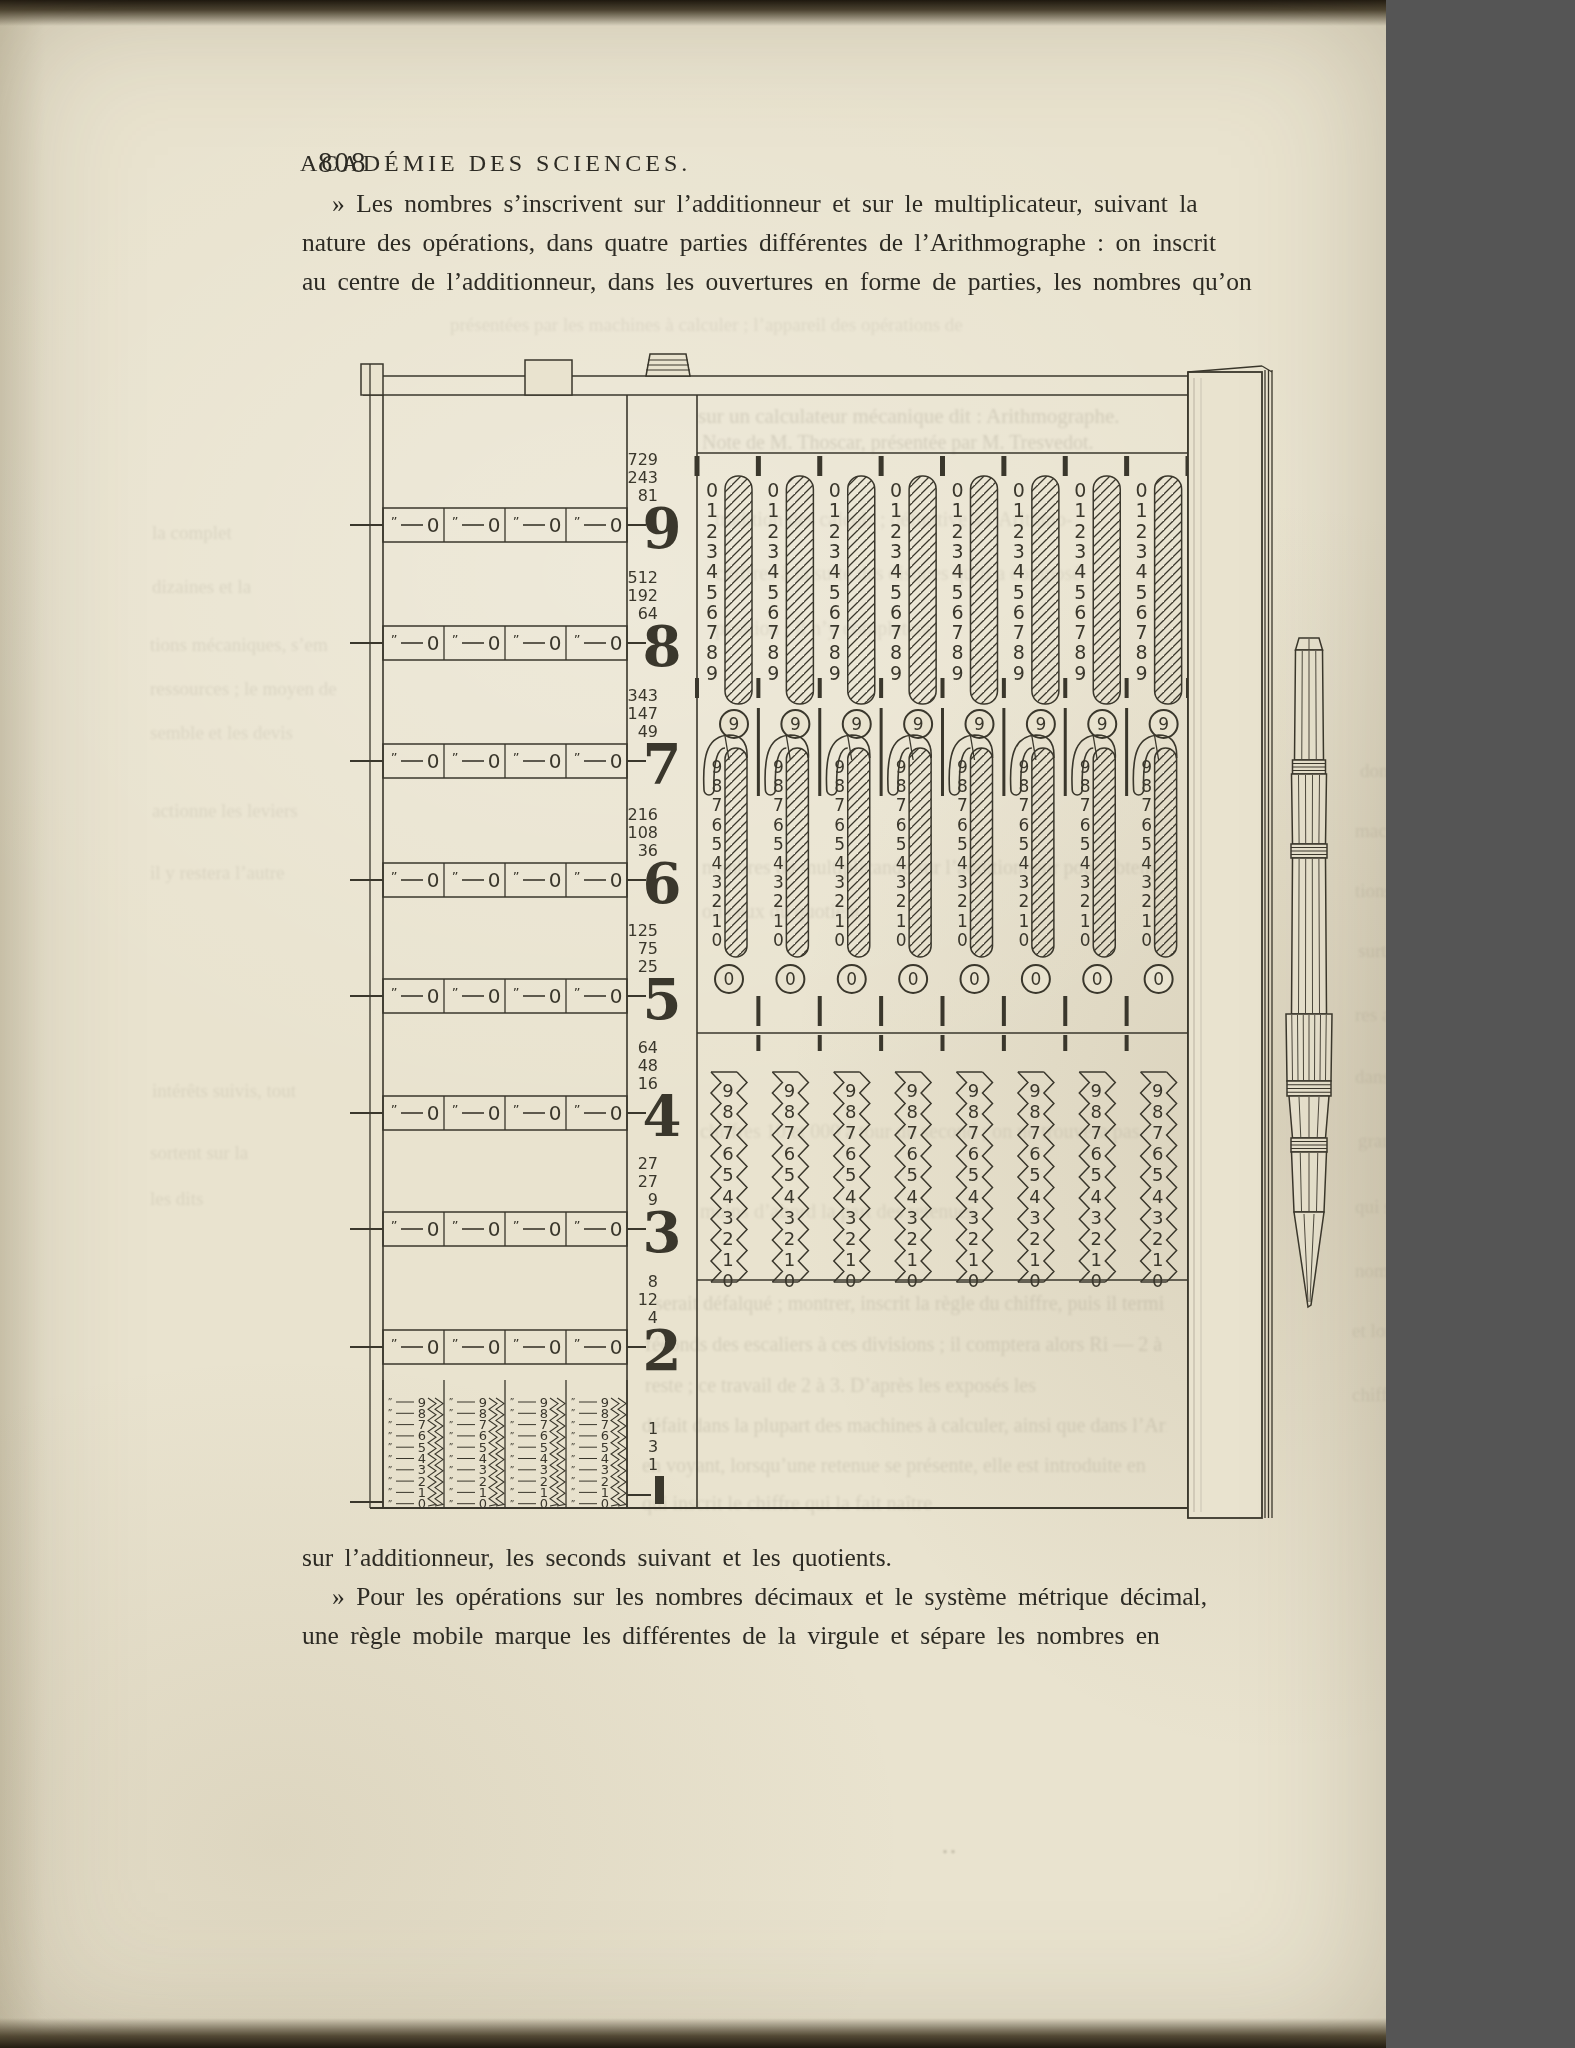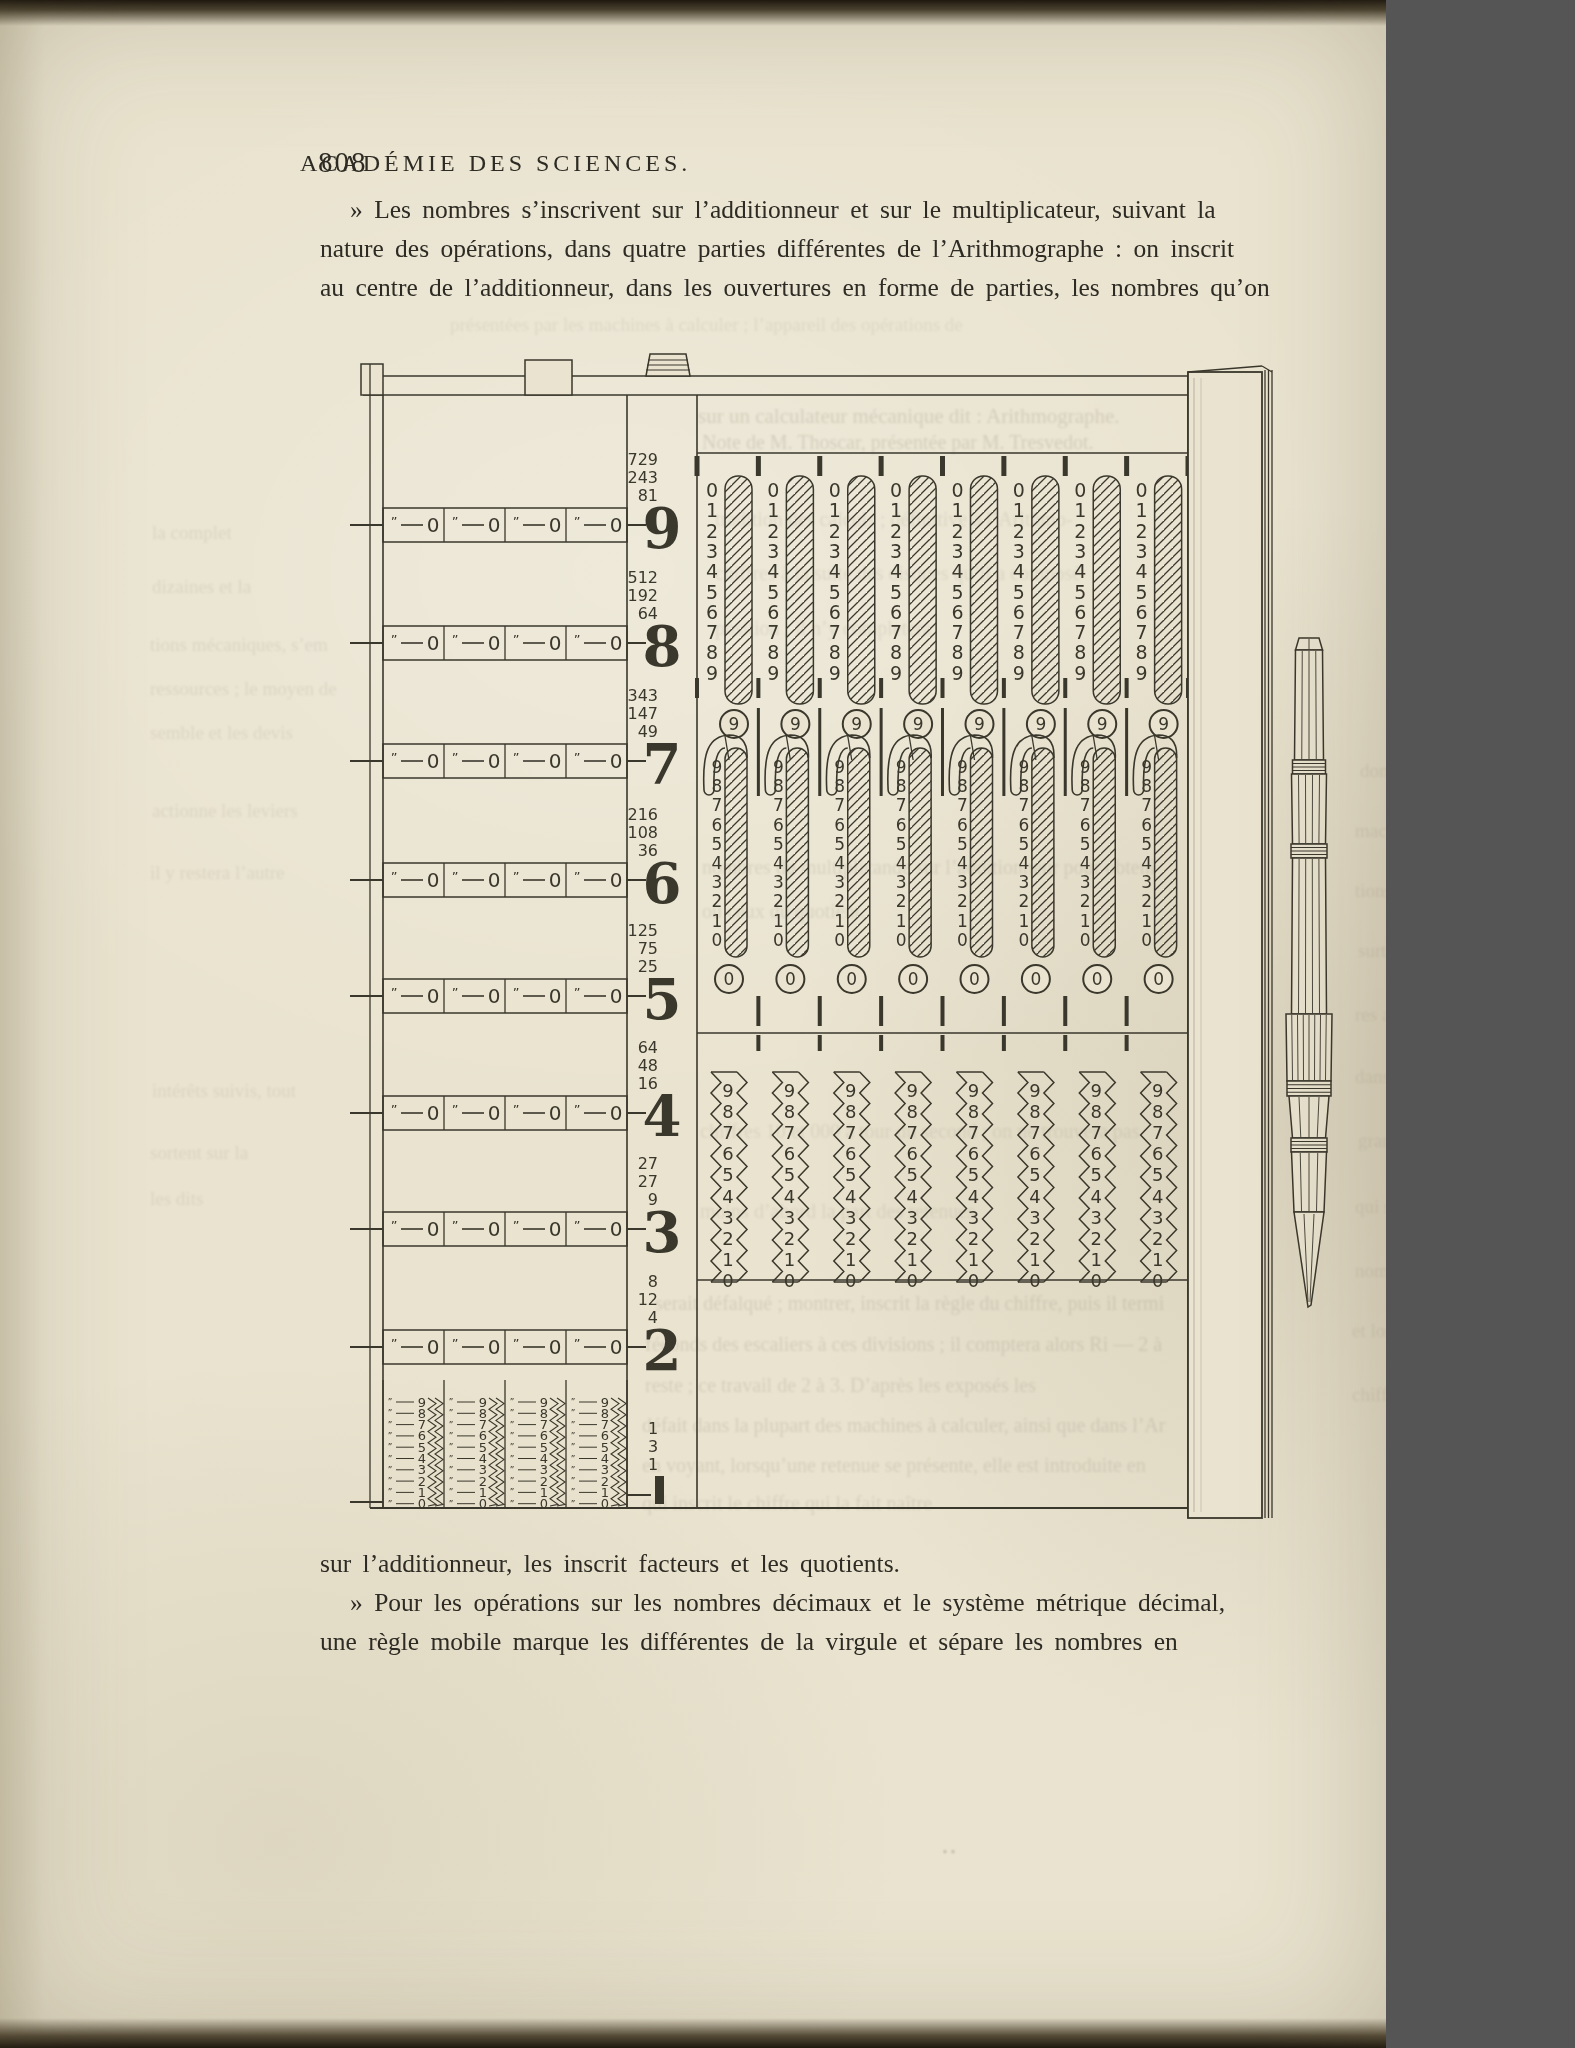--- a/index.html
+++ b/index.html
@@ -14,21 +14,21 @@
       #e9e3cf;
   }
   .edge-top{position:absolute;left:0;top:0;right:0;height:26px;
     background:linear-gradient(180deg,#16110b 0px,#4a4231 10px,rgba(74,66,49,0) 26px);}
   .edge-bottom{position:absolute;left:0;bottom:0;right:0;height:30px;
     background:linear-gradient(0deg,#16120b 0px,#524936 12px,rgba(82,73,54,0) 30px);}
   .vignette{position:absolute;inset:0;box-shadow:inset 0 0 140px rgba(95,80,50,.28);pointer-events:none;}
   .pagenum{position:absolute;left:318px;top:146px;font-size:29px;letter-spacing:2px;}
   .runhead{position:absolute;left:300px;top:150px;width:1015px;text-align:left;
     font-size:24px;font-weight:normal;letter-spacing:4px;}
-  .para{position:absolute;left:320px;width:1018px;margin-top:6px;}
+  .para{position:absolute;left:302px;width:1018px;}
   .para .ln{height:39px;line-height:39px;font-size:25.5px;word-spacing:5px;white-space:nowrap;overflow:hidden;}
   .para .indent{text-indent:30px;}
   #top-para{top:184px;}
   #bottom-para{top:1538px;}
   #fig{position:absolute;left:345px;top:350px;width:1020px;height:1170px;}
   .ghost{position:absolute;white-space:nowrap;overflow:hidden;
     font-family:"Liberation Serif",serif;color:#6b6452;filter:blur(1.3px);pointer-events:none;}
 </style>
 </head>
 <body>
@@ -888,21 +888,21 @@
         <line x1="955.25" y1="803" x2="956.5" y2="861" stroke="#3a372c" stroke-width="0.9" stroke-opacity="1"></line>
         <line x1="964" y1="803" x2="964" y2="861" stroke="#3a372c" stroke-width="0.9" stroke-opacity="1"></line>
         <line x1="972.75" y1="803" x2="971.5" y2="861" stroke="#3a372c" stroke-width="0.9" stroke-opacity="1"></line>
         <polygon points="949,862 979,862 966,955 963,957" fill="#e9e3cf" stroke="#3a372c" stroke-width="1.5"></polygon>
         <line x1="959" y1="864" x2="963" y2="952" stroke="#3a372c" stroke-width="0.9" stroke-opacity="1"></line>
         <line x1="969" y1="864" x2="965" y2="952" stroke="#3a372c" stroke-width="0.9" stroke-opacity="1"></line>
       </g>
     </svg>
 
   <div class="para" id="bottom-para">
-    <div class="ln">sur l’additionneur, les inscrit facteurs et les quotients.</div>
+    <div class="ln">sur l’additionneur, les seconds suivant et les quotients.</div>
     <div class="ln indent">» Pour les opérations sur les nombres décimaux et le système métrique décimal,</div>
     <div class="ln">une règle mobile marque les différentes de la virgule et sépare les nombres en</div>
   </div>
 
   <div class="edge-top"></div>
   <div class="edge-bottom"></div>
   <div class="vignette"></div>
 </div>
 
 </body></html>

